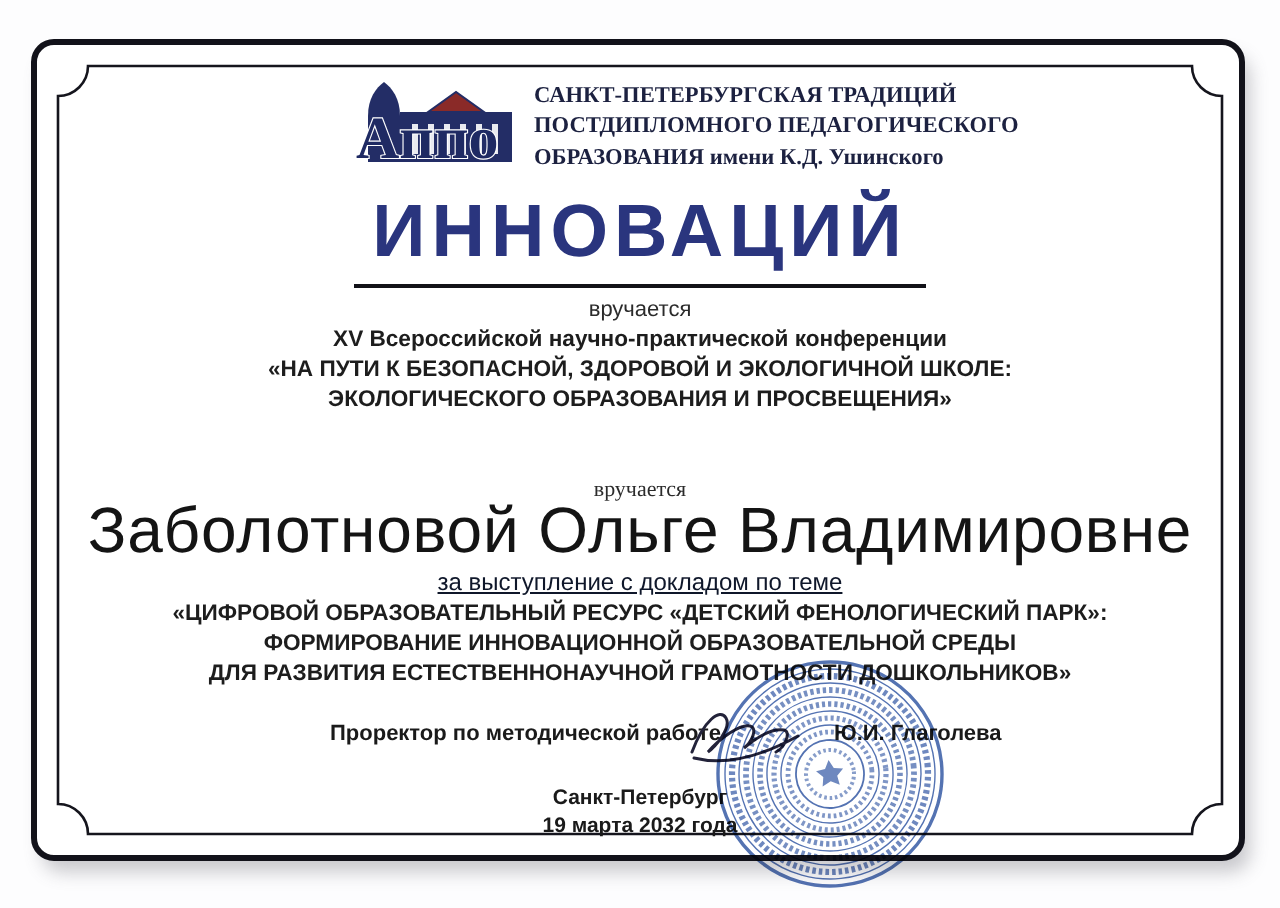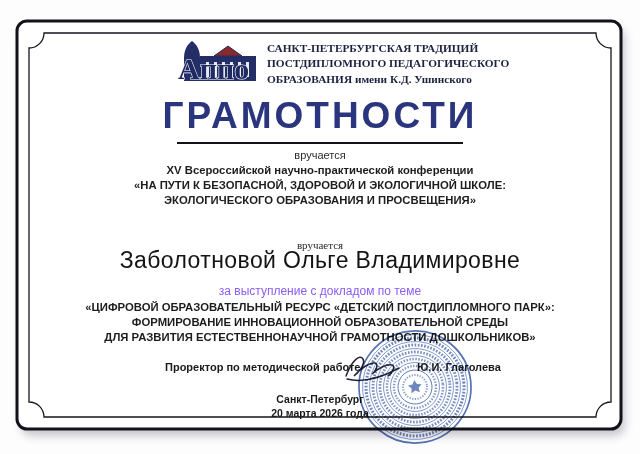--- a/index.html
+++ b/index.html
@@ -12,22 +12,22 @@
   .centered{left:30px;right:30px;text-align:center;}
   .org-block{left:267px;top:41px;font-family:"Liberation Serif","DejaVu Serif",serif;
              font-weight:bold;font-size:11.3px;line-height:15.4px;color:#1c2140;white-space:nowrap;}
   .logo{left:176px;top:37px;}
   .cert-title{top:95px;font-size:37px;font-weight:bold;letter-spacing:3px;color:#2a357e;}
   .title-rule{position:absolute;left:177px;top:142px;width:286px;height:2.4px;background:#121218;z-index:2;}
   .small{font-size:11px;color:#2b2b2b;}
   .subtitle{top:149px;}
   .conf{top:163px;font-weight:bold;font-size:11.3px;line-height:15px;color:#1d1d1d;}
   .presented{top:239px;font-family:Liberation Serif, serif;}
-  .recipient{top:247px;font-size:23px;color:#141414;letter-spacing:.4px;}
-  .reason{top:284px;font-size:12px;color:#8b5cf6;}
+  .recipient{top:247px;font-size:32px;color:#141414;letter-spacing:.4px;}
+  .reason{top:284px;font-size:12px;color:#0f172a;text-decoration:underline;}
   .topic{top:300px;font-weight:bold;font-size:11.3px;line-height:15px;color:#1d1d1d;}
   .signer-title{left:165px;top:361px;font-weight:bold;font-size:11px;color:#1a1a1a;white-space:nowrap;}
   .signer-name{left:417px;top:361px;font-weight:bold;font-size:11px;color:#1a1a1a;white-space:nowrap;z-index:3;}
   .place{top:392px;font-weight:bold;font-size:10.5px;line-height:14px;color:#1a1a1a;}
   .sig{position:absolute;left:341px;top:350px;z-index:3;}
   .seal{position:absolute;left:356px;top:327px;z-index:4;mix-blend-mode:multiply;opacity:.88;
         transform:rotate(-6deg);}
 </style>
 </head>
 <body>
@@ -55,44 +55,44 @@
     </g>
     <text x="2" y="42" font-family="Liberation Serif, DejaVu Serif, serif" font-weight="bold" font-size="30" fill="#1f2a63" stroke="#ffffff" stroke-width="1.1" paint-order="stroke">Аппо</text>
   </svg>
 
   <div class="layer org-block">
     <div>САНКТ-ПЕТЕРБУРГСКАЯ ТРАДИЦИЙ</div>
     <div>ПОСТДИПЛОМНОГО ПЕДАГОГИЧЕСКОГО</div>
     <div>ОБРАЗОВАНИЯ имени К.Д. Ушинского</div>
   </div>
 
-  <div class="layer centered cert-title">ГРАМОТНОСТИ</div>
+  <div class="layer centered cert-title">ИННОВАЦИЙ</div>
   <div class="title-rule"></div>
   <div class="layer centered small subtitle">вручается</div>
 
   <div class="layer centered conf">
     <div>XV Всероссийской научно-практической конференции</div>
     <div>«НА ПУТИ К БЕЗОПАСНОЙ, ЗДОРОВОЙ И ЭКОЛОГИЧНОЙ ШКОЛЕ:</div>
     <div>ЭКОЛОГИЧЕСКОГО ОБРАЗОВАНИЯ И ПРОСВЕЩЕНИЯ»</div>
   </div>
 
   <div class="layer centered small presented">вручается</div>
   <div class="layer centered recipient">Заболотновой Ольге Владимировне</div>
   <div class="layer centered reason">за выступление с докладом по теме</div>
   <div class="layer centered topic">
-    <div>«ЦИФРОВОЙ ОБРАЗОВАТЕЛЬНЫЙ РЕСУРС «ДЕТСКИЙ ПОСТДИПЛОМНОГО ПАРК»:</div>
+    <div>«ЦИФРОВОЙ ОБРАЗОВАТЕЛЬНЫЙ РЕСУРС «ДЕТСКИЙ ФЕНОЛОГИЧЕСКИЙ ПАРК»:</div>
     <div>ФОРМИРОВАНИЕ ИННОВАЦИОННОЙ ОБРАЗОВАТЕЛЬНОЙ СРЕДЫ</div>
     <div>ДЛЯ РАЗВИТИЯ ЕСТЕСТВЕННОНАУЧНОЙ ГРАМОТНОСТИ ДОШКОЛЬНИКОВ»</div>
   </div>
 
   <div class="layer signer-title">Проректор по методической работе</div>
   <div class="layer signer-name">Ю.И. Глаголева</div>
   <div class="layer centered place">
     <div>Санкт-Петербург</div>
-    <div>20 марта 2026 года</div>
+    <div>19 марта 2032 года</div>
   </div>
 
   <svg class="sig" width="62" height="34" viewBox="0 0 62 34">
     <g fill="none" stroke="#23233a" stroke-width="1.5" stroke-linecap="round">
       <path d="M5,26 C11,10 19,4 22,9 C25,14 16,24 13,26 C19,19 29,12 34,13 C38,14 35,21 31,24 C37,19 45,14 51,15 C55,16 51,24 47,26"></path>
       <path d="M6,29 C22,33 40,28 58,18"></path>
     </g>
   </svg>
 
   <svg class="seal" width="118" height="120" viewBox="0 0 118 118">

